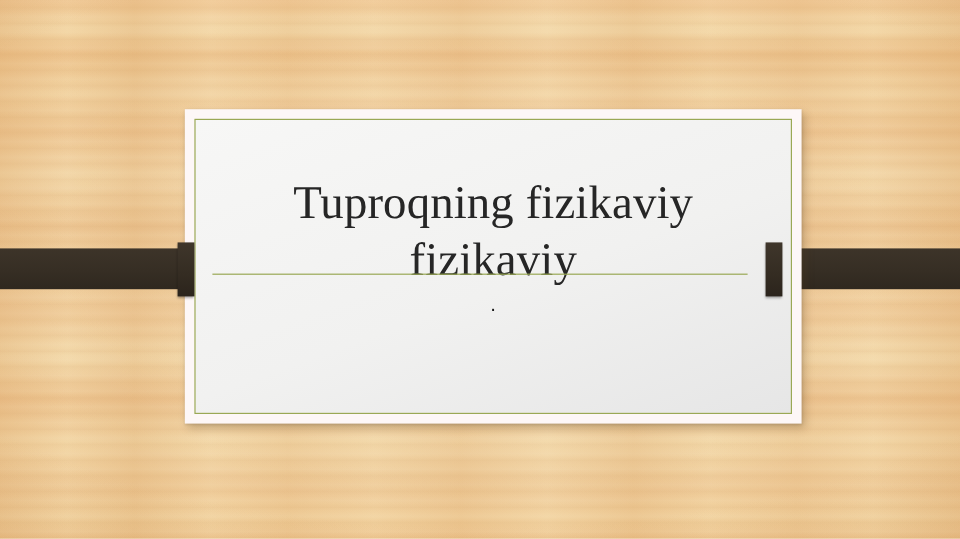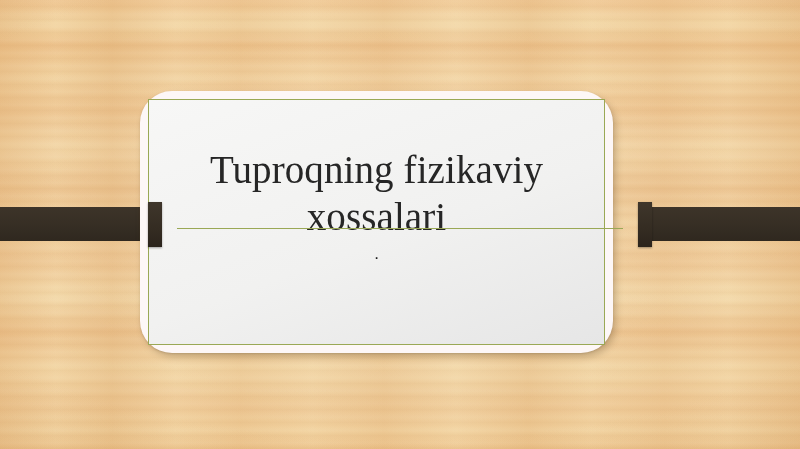--- a/index.html
+++ b/index.html
@@ -94,29 +94,28 @@
     height: 45px;
     background: linear-gradient(180deg, #3f362b 0%, #342c22 60%, #2b241c 100%);
     box-shadow: 0 1px 2px rgba(0,0,0,0.35);
   }
   .band-cap-left  { left: 148px; }
   .band-cap-right { right: 148px; }
 
   
   .card {
     position: absolute;
-    left: 140px;
+    left: 154px;
     top: 91px;
-    width: 473px;
+    width: 514px;
     height: 262px;
     background: #fdf7f7;
     box-shadow:
       3px 4px 7px rgba(90,64,34,0.28),
       0 1px 2px rgba(90,64,34,0.18);
-    border-radius: 32px;
   }
   .card-inner {
     position: absolute;
     left: 8px;
     top: 8px;
     right: 8px;
     bottom: 8px;
     border: 1px solid #9aa855;
     background: linear-gradient(160deg, #f7f7f6 0%, #f1f1f0 55%, #e6e6e6 100%);
   }
@@ -171,21 +170,21 @@
   <div class="wood-bg"></div>
   <div class="wood-vignette"></div>
 
   <div class="band band-left"></div>
   <div class="band band-right"></div>
 
   <div class="card">
     <div class="card-inner">
 
       <div class="title-block">
-        <h1 class="slide-title"><span>Tuproqning fizikaviy</span><br><span>xossalari</span></h1>
+        <h1 class="slide-title"><span>Tuproqning fizikaviy</span><br><span>fizikaviy</span></h1>
       </div>
 
       <p class="slide-subtitle">.</p>
 
     </div>
   </div>
 
   <div class="title-rule"></div>
 
   <div class="band-cap band-cap-left"></div>

